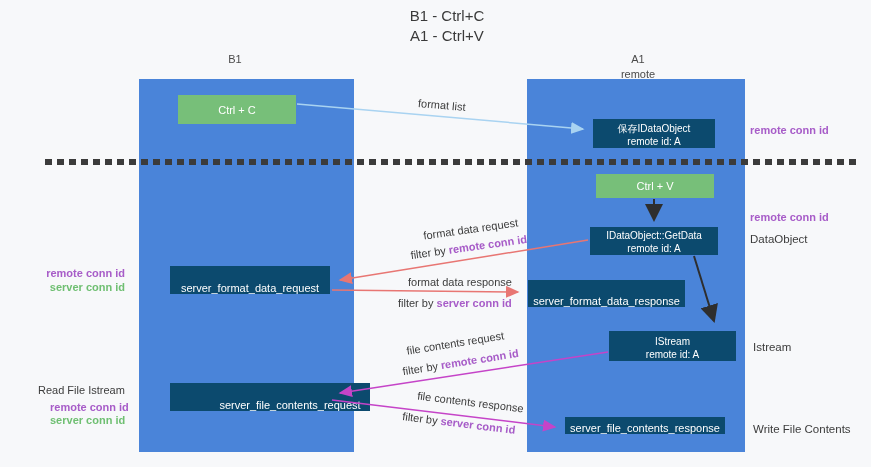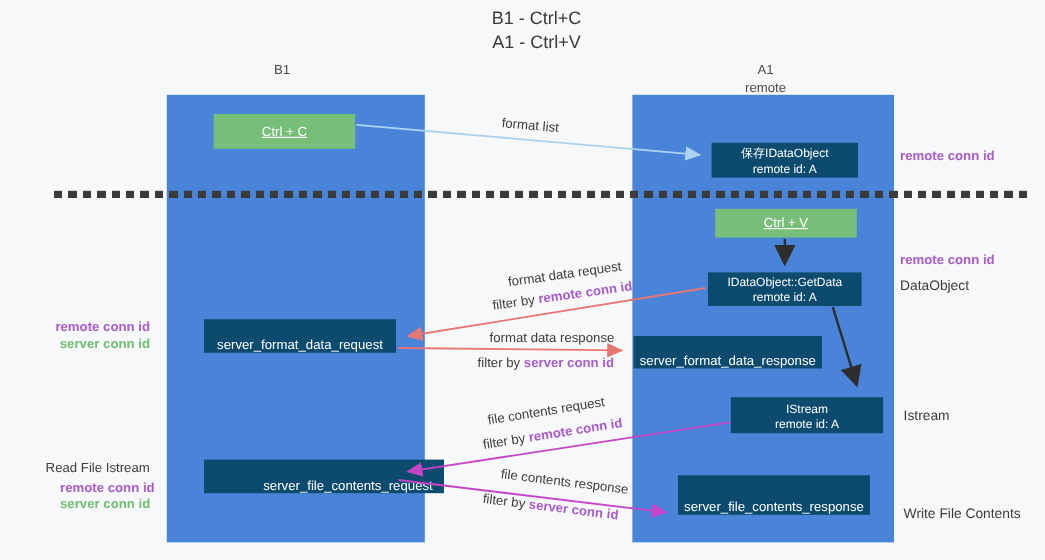--- a/index.html
+++ b/index.html
@@ -18,21 +18,21 @@
   .column { position:absolute; background:#4a84d9; }
   .dashline {
     position:absolute; left:25px; top:159px; width:815px; height:6px;
     background:repeating-linear-gradient(90deg,#3b3b3b 0 7px,transparent 7px 12px);
   }
   .box {
     position:absolute; display:flex; flex-direction:column;
     align-items:center; justify-content:center;
     color:#fff; text-align:center; white-space:nowrap;
   }
-  .box.green { background:#77bf79; font-size:11px;text-decoration:underline; }
+  .box.green { background:#77bf79; font-size:11px; }
   .box.orange { background:#0c4a6e; font-size:11px;justify-content:flex-end; }
   .box .l2 { font-size:10px; line-height:1.3; }
   .lbl { position:absolute; font-size:11px; color:#3c3c3c; white-space:nowrap; }
   .purple { color:#a75cc8; font-weight:bold; }
   .greent { color:#6fbf72; font-weight:bold; }
   .ralign { text-align:right; }
   svg.arrows { position:absolute; left:0; top:0; pointer-events:none; }
 </style>
 </head>
 <body>
@@ -85,21 +85,21 @@
 
   <div class="box orange" style="left:589px; top:331px; width:127px; height:30px;">
     <div class="l2">IStream</div>
     <div class="l2">remote id: A</div>
   </div>
 
   <div class="box orange" style="left:150px; top:383px; width:160px; height:28px;padding-left:40px;">
     <div>server_file_contents_request</div>
   </div>
 
-  <div class="box orange" style="left:545px; top:396px; width:160px; height:33px;">
+  <div class="box orange" style="left:545px; top:417px; width:160px; height:17px;">
     <div>server_file_contents_response</div>
   </div>
 
   <svg class="arrows" width="871" height="467">
     <defs>
       <marker id="m-blue" markerWidth="10" markerHeight="8" refX="8" refY="4" orient="auto">
         <path d="M0,0 L9,4 L0,8 z" fill="#a9d3f1"></path>
       </marker>
       <marker id="m-black" markerWidth="10" markerHeight="9" refX="8" refY="4.5" orient="auto">
         <path d="M0,0 L9,4.5 L0,9 z" fill="#2e2e2e"></path>

